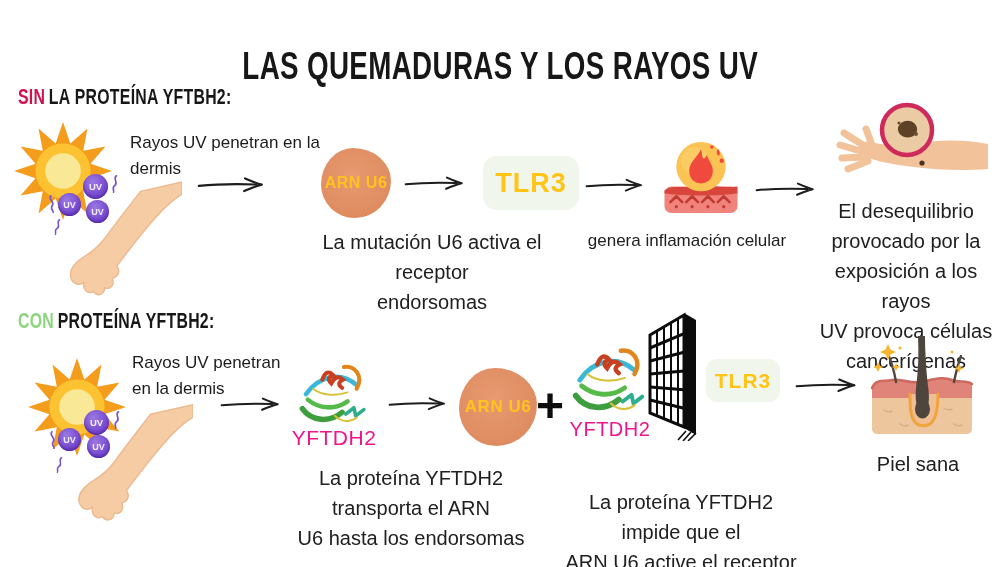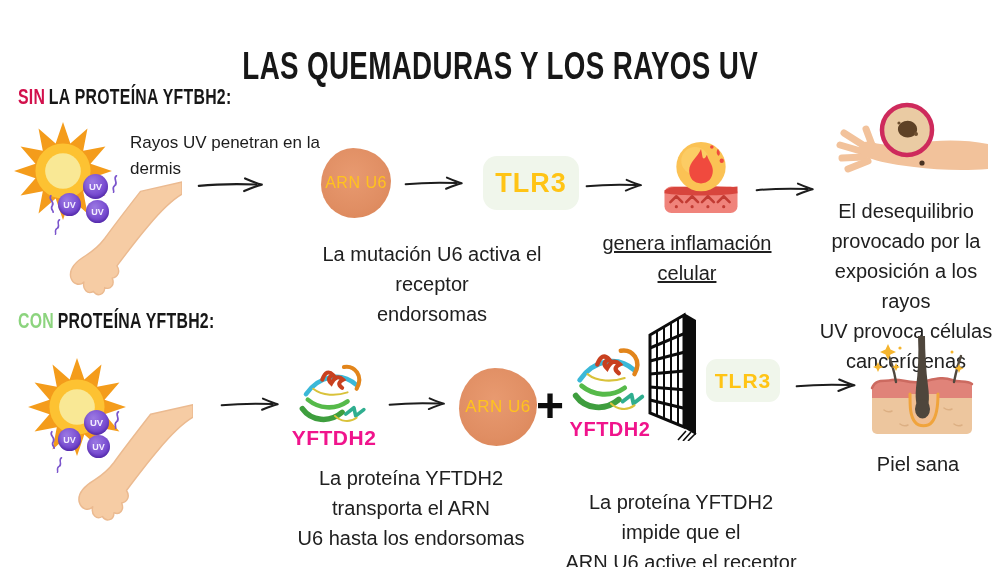--- a/index.html
+++ b/index.html
@@ -8,28 +8,28 @@
   .title > span { display:inline-block; transform:scaleX(.73); letter-spacing:.5px; white-space:nowrap; }
   .seclabel { position:absolute; font-weight:700; font-size:22px; transform:scaleX(.72); transform-origin:left center; white-space:nowrap; letter-spacing:.4px; color:#171717; }
   .seclabel .rest { margin-left:5px; }
   .sin { color:#d2104c; }
   .con { color:#8cd47e; }
   .intro { position:absolute; color:#1c1c1c; font-size:17px; line-height:1.55; font-weight:500;margin-left:12px; }
   .caption { position:absolute; text-align:center; color:#202020; font-size:20px; line-height:1.5; }
   .blob { position:absolute; display:flex; align-items:center; justify-content:center;
           background:radial-gradient(circle at 45% 40%, #e89a70 0%, #e08e63 60%, #d98354 100%);
           border-radius:46% 54% 52% 48% / 52% 47% 53% 48%;
-          color:#ffc31e; font-weight:400; letter-spacing:.5px;text-align:right; }
+          color:#ffc31e; font-weight:700; letter-spacing:.5px;text-align:right; }
   .tlr3 { position:absolute; display:flex; align-items:center; justify-content:center;
           background:#f0f6eb; border-radius:14px; color:#ffc415; font-weight:800; letter-spacing:1px; }
   .uv { position:absolute; border-radius:50%;
         background:radial-gradient(circle at 38% 32%, #9b79e2 0%, #7a4ed2 55%, #5d33bd 100%);
         box-shadow:inset 0 -2px 3px rgba(60,20,140,.5);
         color:#f2ecff; font-weight:700; display:flex; align-items:center; justify-content:center; }
-  .proteinlabel { position:absolute; text-align:center; color:#f0148c; font-weight:700; letter-spacing:.5px; }
+  .proteinlabel { position:absolute; text-align:center; color:#f0148c; font-weight:400; letter-spacing:.5px; }
   .plus { position:absolute; color:#0d0d0d; font-weight:900; font-size:48px; line-height:1; }
   svg.icon { position:absolute; display:block; }
 </style>
 </head>
 <body>
 
 <svg width="0" height="0" style="position:absolute" aria-hidden="true">
 <defs>
   <symbol id="sym-arrow" viewBox="0 0 80 18">
     <path d="M2 10.5 C 22 8.5, 42 8.2, 64 9" fill="none" stroke="#1d1d1d" stroke-width="2.4" stroke-linecap="round"></path>
@@ -167,26 +167,26 @@
     </svg>
 
   <svg class="icon" style="left:755px; top:181px; width:66px; height:16px;">
       <use href="#sym-arrow"></use>
     </svg>
 
   <svg class="icon" style="left:836px; top:98px; width:158px; height:92px;">
       <use href="#sym-melanoma-arm"></use>
     </svg>
 
-  <div class="caption" style="left:312px; top:239px; width:240px;">
+  <div class="caption" style="left:312px; top:227px; width:240px;">
     <div>La mutación U6 activa el receptor</div>
     <div>endorsomas</div>
   </div>
 
-  <div class="caption" style="left:572px; top:228px; width:230px; font-size:20px;text-decoration:underline;">genera inflamación celular</div>
+  <div class="caption" style="left:572px; top:228px; width:230px; font-size:17px;">genera inflamación celular</div>
 
   <div class="caption" style="left:814px; top:196px; width:184px;">
     <div>El desequilibrio</div>
     <div>provocado por la</div>
     <div>exposición a los rayos</div>
     <div>UV provoca células</div>
     <div>cancerígenas</div>
   </div>
 
   <div class="seclabel" style="left:18px; top:308px;">
@@ -206,20 +206,24 @@
   <svg class="icon" style="left:112px; top:410px; width:10px; height:20px; transform:rotate(10deg);">
       <use href="#sym-squiggle"></use>
     </svg>
   <svg class="icon" style="left:55px; top:456px; width:9px; height:18px; transform:rotate(16deg);">
       <use href="#sym-squiggle"></use>
     </svg>
   <div class="uv" style="left:58px; top:428px; width:23px; height:23px; font-size:9px;">UV</div>
   <div class="uv" style="left:84px; top:410px; width:25px; height:25px; font-size:9.5px;">UV</div>
   <div class="uv" style="left:87px; top:435px; width:23px; height:23px; font-size:9px;">UV</div>
 
+  <div class="intro" style="left:120px; top:350px; width:186px;">
+    <div>Rayos UV penetran</div>
+    <div>en la dermis</div>
+  </div>
 
   <svg class="icon" style="left:220px; top:396px; width:66px; height:16px;">
       <use href="#sym-arrow"></use>
     </svg>
 
   <svg class="icon" style="left:292px; top:358px; width:84px; height:76px;">
       <use href="#sym-protein"></use>
     </svg>
   <div class="proteinlabel" style="left:283px; top:426px; width:102px; font-size:21px;">YFTDH2</div>
 

